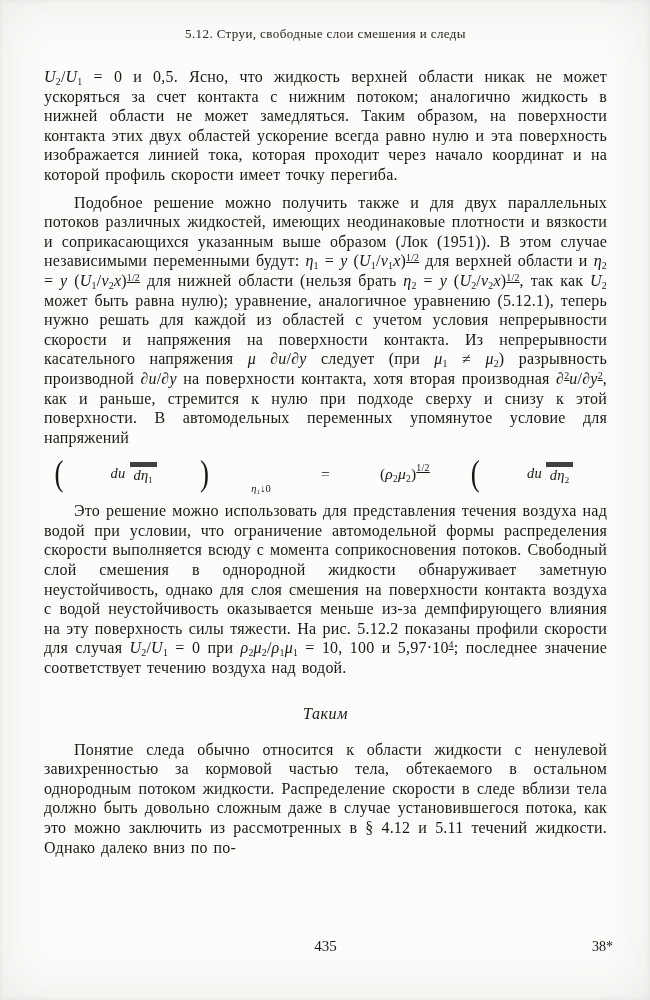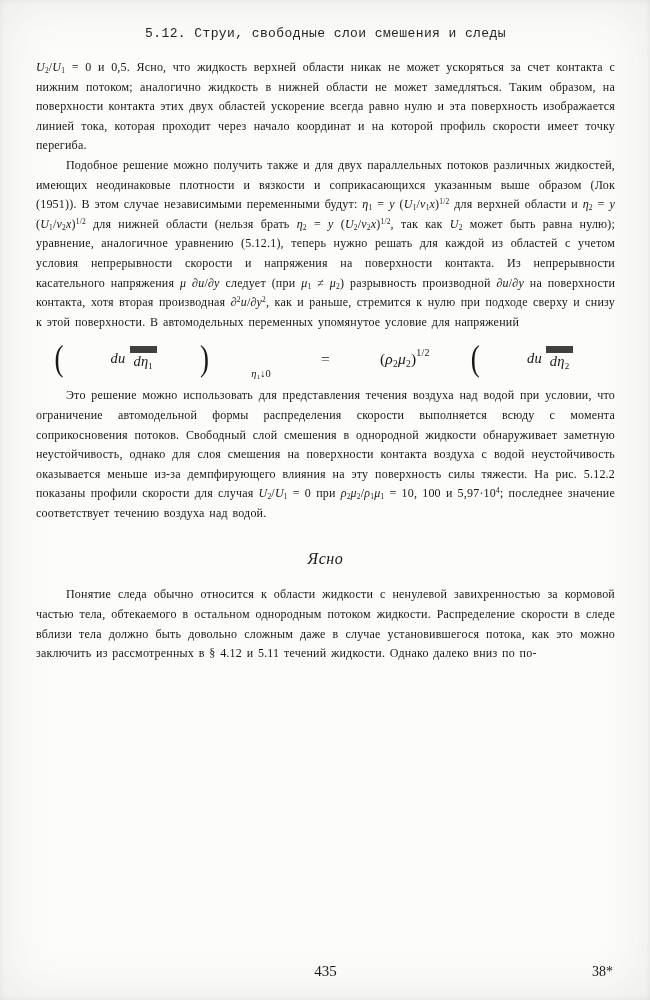--- a/index.html
+++ b/index.html
@@ -19,40 +19,39 @@
     overflow: hidden;
     color: #1b1712;
     font-family: "Liberation Serif", "DejaVu Serif", serif;
   }
   .running-header {
     text-align: center;
     font-size: 13px;
     letter-spacing: 0.4px;
     color: #2a241d;
     margin: 2px 0 17px 0;
-    font-family: Liberation Mono, monospace;
   }
   .content {
     height: 888px;
     overflow: hidden;
   }
   p.body-par {
-    margin: 0;
-    font-size: 12px;
+    margin: 8px;
+    font-size: 16px;
     line-height: 19.6px;
     text-align: justify;
     letter-spacing: 0.2px;
     word-spacing: 1.5px;
     hyphens: auto;
     -webkit-hyphens: auto;
   }
   p.indent { text-indent: 30px; }
   sub, sup { font-size: 0.62em; line-height: 0; }
   sub { vertical-align: -0.3em; }
-  sup { vertical-align: 0.5em; }
+  sup { vertical-align: 0.5em; text-decoration: underline; }
 
   .equation {
     display: flex;
     justify-content: center;
     align-items: center;
     margin: 13px 0 14px 0;
     font-size: 15.5px;
     letter-spacing: 0.2px;
     gap: 40px;
   }
@@ -67,21 +66,21 @@
     color: #1b1712;
   }
   .frac {
     display: inline-flex;
     align-items: center;
     font-size: 14.5px;
     line-height: 1.22;
     margin: 0 2px;
   }
   .frac .num { padding: 0 4px; }
-  .frac .den { border-top: 7px solid #404040; padding: 0 4px; }
+  .frac .den { border-top: 5px solid #404040; padding: 0 4px; }
   .cond {
     font-size: 10.5px;
     align-self: flex-end;
     transform: translateY(7px);
     margin-left: 1px;
     white-space: nowrap;
   }
   .equals { margin: 0 10px; }
 
   .section-heading {
@@ -89,21 +88,21 @@
     font-style: italic;
     font-weight: normal;
     font-size: 16px;
     letter-spacing: 0.6px;
     margin: 27px 0 17px 0;
   }
   .footer {
     position: absolute;
     left: 36px;
     right: 35px;
-    bottom: 17px;
+    bottom: 42px;
     height: 20px;
   }
   .footer .page-number {
     position: absolute;
     left: 0; right: 0;
     text-align: center;
     font-size: 15px;
   }
   .footer .sig {
     position: absolute;
@@ -141,21 +140,21 @@
         <span class="num"><i>du</i></span>
         <span class="den"><i>dη</i><sub>2</sub></span>
       </span>
       <span class="paren">)</span>
       <span class="cond"><i>η</i><sub>2</sub>↑0</span>
     </div>
 
 
     <p class="body-par indent">Это решение можно использовать для представления течения воздуха над водой при условии, что ограничение автомодельной формы распределения скорости выполняется всюду с момента соприкосновения потоков. Свободный слой смешения в однородной жидкости обнаруживает заметную неустойчивость, однако для слоя смешения на поверхности контакта воздуха с водой неустойчивость оказывается меньше из-за демпфирующего влияния на эту поверхность силы тяжести. На рис. 5.12.2 показаны профили скорости для случая <i>U</i><sub>2</sub>/<i>U</i><sub>1</sub> = 0 при <i>ρ</i><sub>2</sub><i>μ</i><sub>2</sub>/<i>ρ</i><sub>1</sub><i>μ</i><sub>1</sub> = 10, 100 и 5,97·10<sup>4</sup>; последнее значение соответствует течению воздуха над водой.</p>
 
-    <h3 class="section-heading">Ясно</h3>
+    <h3 class="section-heading">Таким</h3>
 
     <p class="body-par indent">Понятие следа обычно относится к области жидкости с ненулевой завихренностью за кормовой частью тела, обтекаемого в остальном однородным потоком жидкости. Распределение скорости в следе вблизи тела должно быть довольно сложным даже в случае установившегося потока, как это можно заключить из рассмотренных в § 4.12 и 5.11 течений жидкости. Однако далеко вниз по по-</p>
 
   </div>
 
   <div class="footer">
     <span class="page-number">435</span>
     <span class="sig">38*</span>
   </div>
 

